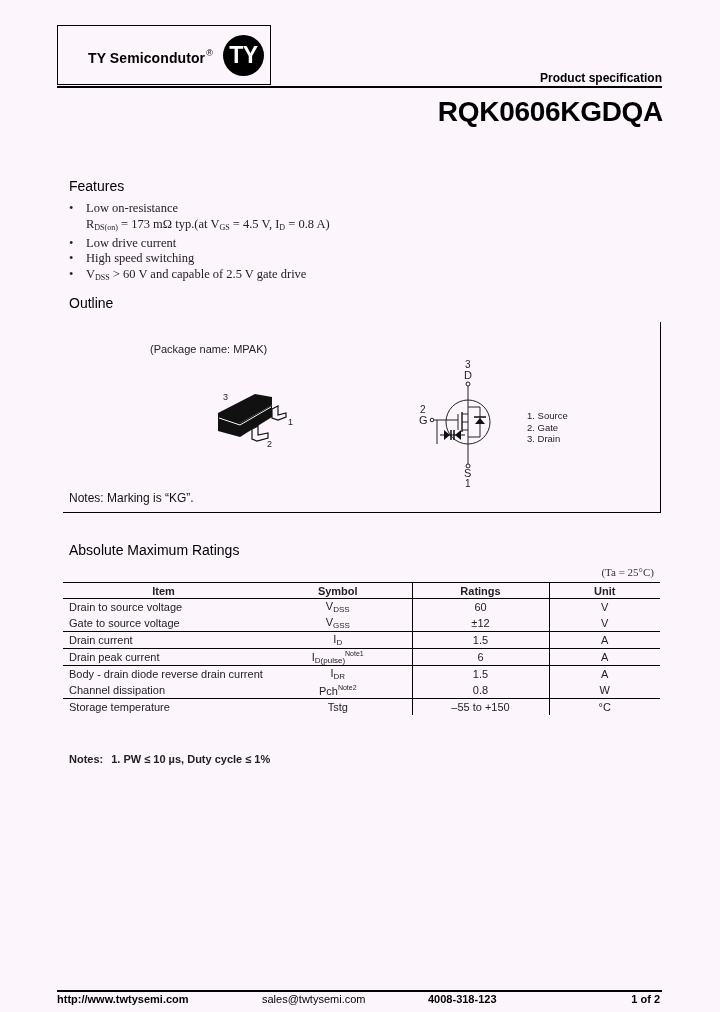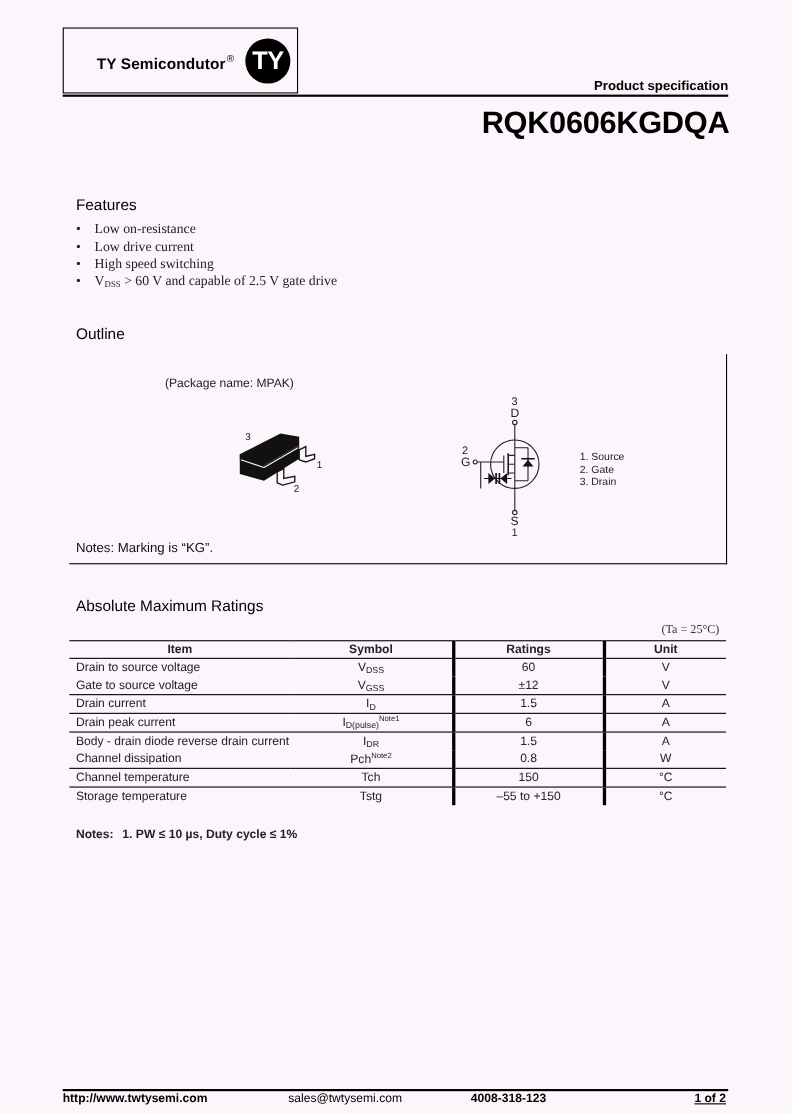--- a/index.html
+++ b/index.html
@@ -38,21 +38,21 @@
   .notes-mark { left:69px; top:491px; font-size:12px; color:#111; }
   .pin-legend { left:527px; top:410px; font-size:9.5px; line-height:11.5px; color:#222; }
   table.amr {
     position:absolute; left:63px; top:582px; width:597px;
     border-collapse:collapse; font-size:11px; color:#222;
   }
   table.amr th { font-weight:bold; height:15px; padding:0; border-top:1.5px solid #000; border-bottom:1px solid #000; }
   table.amr td { height:16px; padding:0; }
   table.amr td.item { text-align:left; padding-left:6px; }
   table.amr td.c, table.amr th.c { text-align:center; }
-  table.amr .v1 { border-left:3px solid #000000; }
+  table.amr .v1 { border-left:1px solid #000000; }
   table.amr tr.bb td { border-bottom:1px solid #000; }
   .ta-cond { right:66px; top:566px; font-size:11px; color:#333; }
   .tbl-notes { left:69px; top:751px; font-size:11px; color:#222; line-height:16px;font-weight:bold; }
   .footer-rule { left:57px; top:990px; width:605px; height:2px; background:#000; }
   .footer { top:993px; font-size:11px; font-weight:bold; }
   sup.n { font-size:7px; font-weight:normal; vertical-align:5px; }
 </style>
 </head>
 <body>
 
@@ -62,20 +62,21 @@
 </div>
 <div class="abs hrule" style="left:57px; top:86px; width:605px;"></div>
 <div class="abs prod-spec">Product specification</div>
 <div class="abs part-no">RQK0606KGDQA</div>
 
 <div class="abs section-h" style="left:69px; top:178px;">Features</div>
 <ul class="abs features serif" style="left:69px; top:201px;">
   <li>
     <span class="bullet">•</span>
     <span>Low on-resistance</span>
+    <span class="cont"><span>R</span><sub class="s">DS(on)</sub><span> = 173 mΩ typ.(at V</span><sub class="s">GS</sub><span> = 4.5 V, I</span><sub class="s">D</sub><span> = 0.8 A)</span></span>
   </li>
   <li>
     <span class="bullet">•</span>
     <span>Low drive current</span>
   </li>
   <li>
     <span class="bullet">•</span>
     <span>High speed switching</span>
   </li>
   <li>
@@ -201,36 +202,30 @@
       <td class="c"><span>I</span><sub class="s">DR</sub></td>
       <td class="c v1">1.5</td>
       <td class="c v1">A</td>
     </tr>
     <tr class="bb">
       <td class="item">Channel dissipation</td>
       <td class="c"><span>Pch</span><sup class="n">Note2</sup></td>
       <td class="c v1">0.8</td>
       <td class="c v1">W</td>
     </tr>
-    <tr class="bb">
-      <td class="item">Channel temperature</td>
-      <td class="c">Tch</td>
-      <td class="c v1">150</td>
-      <td class="c v1">°C</td>
-    </tr>
     <tr>
       <td class="item">Storage temperature</td>
       <td class="c">Tstg</td>
       <td class="c v1">–55 to +150</td>
       <td class="c v1">°C</td>
     </tr>
   </tbody>
 </table>
 
 <div class="abs tbl-notes">
   <div><span>Notes:</span><span style="display:inline-block; width:8px"></span><span>1.  PW ≤ 10 µs, Duty cycle ≤ 1%</span></div>
 </div>
 
 <div class="abs footer-rule"></div>
 <div class="abs footer" style="left:57px;">http://www.twtysemi.com</div>
 <div class="abs footer" style="left:262px; font-weight:normal;">sales@twtysemi.com</div>
 <div class="abs footer" style="left:428px;">4008-318-123</div>
-<div class="abs footer" style="right:60px;text-decoration:underline;">1 of 2</div>
+<div class="abs footer" style="right:60px;">1 of 2</div>
 
 </body></html>

